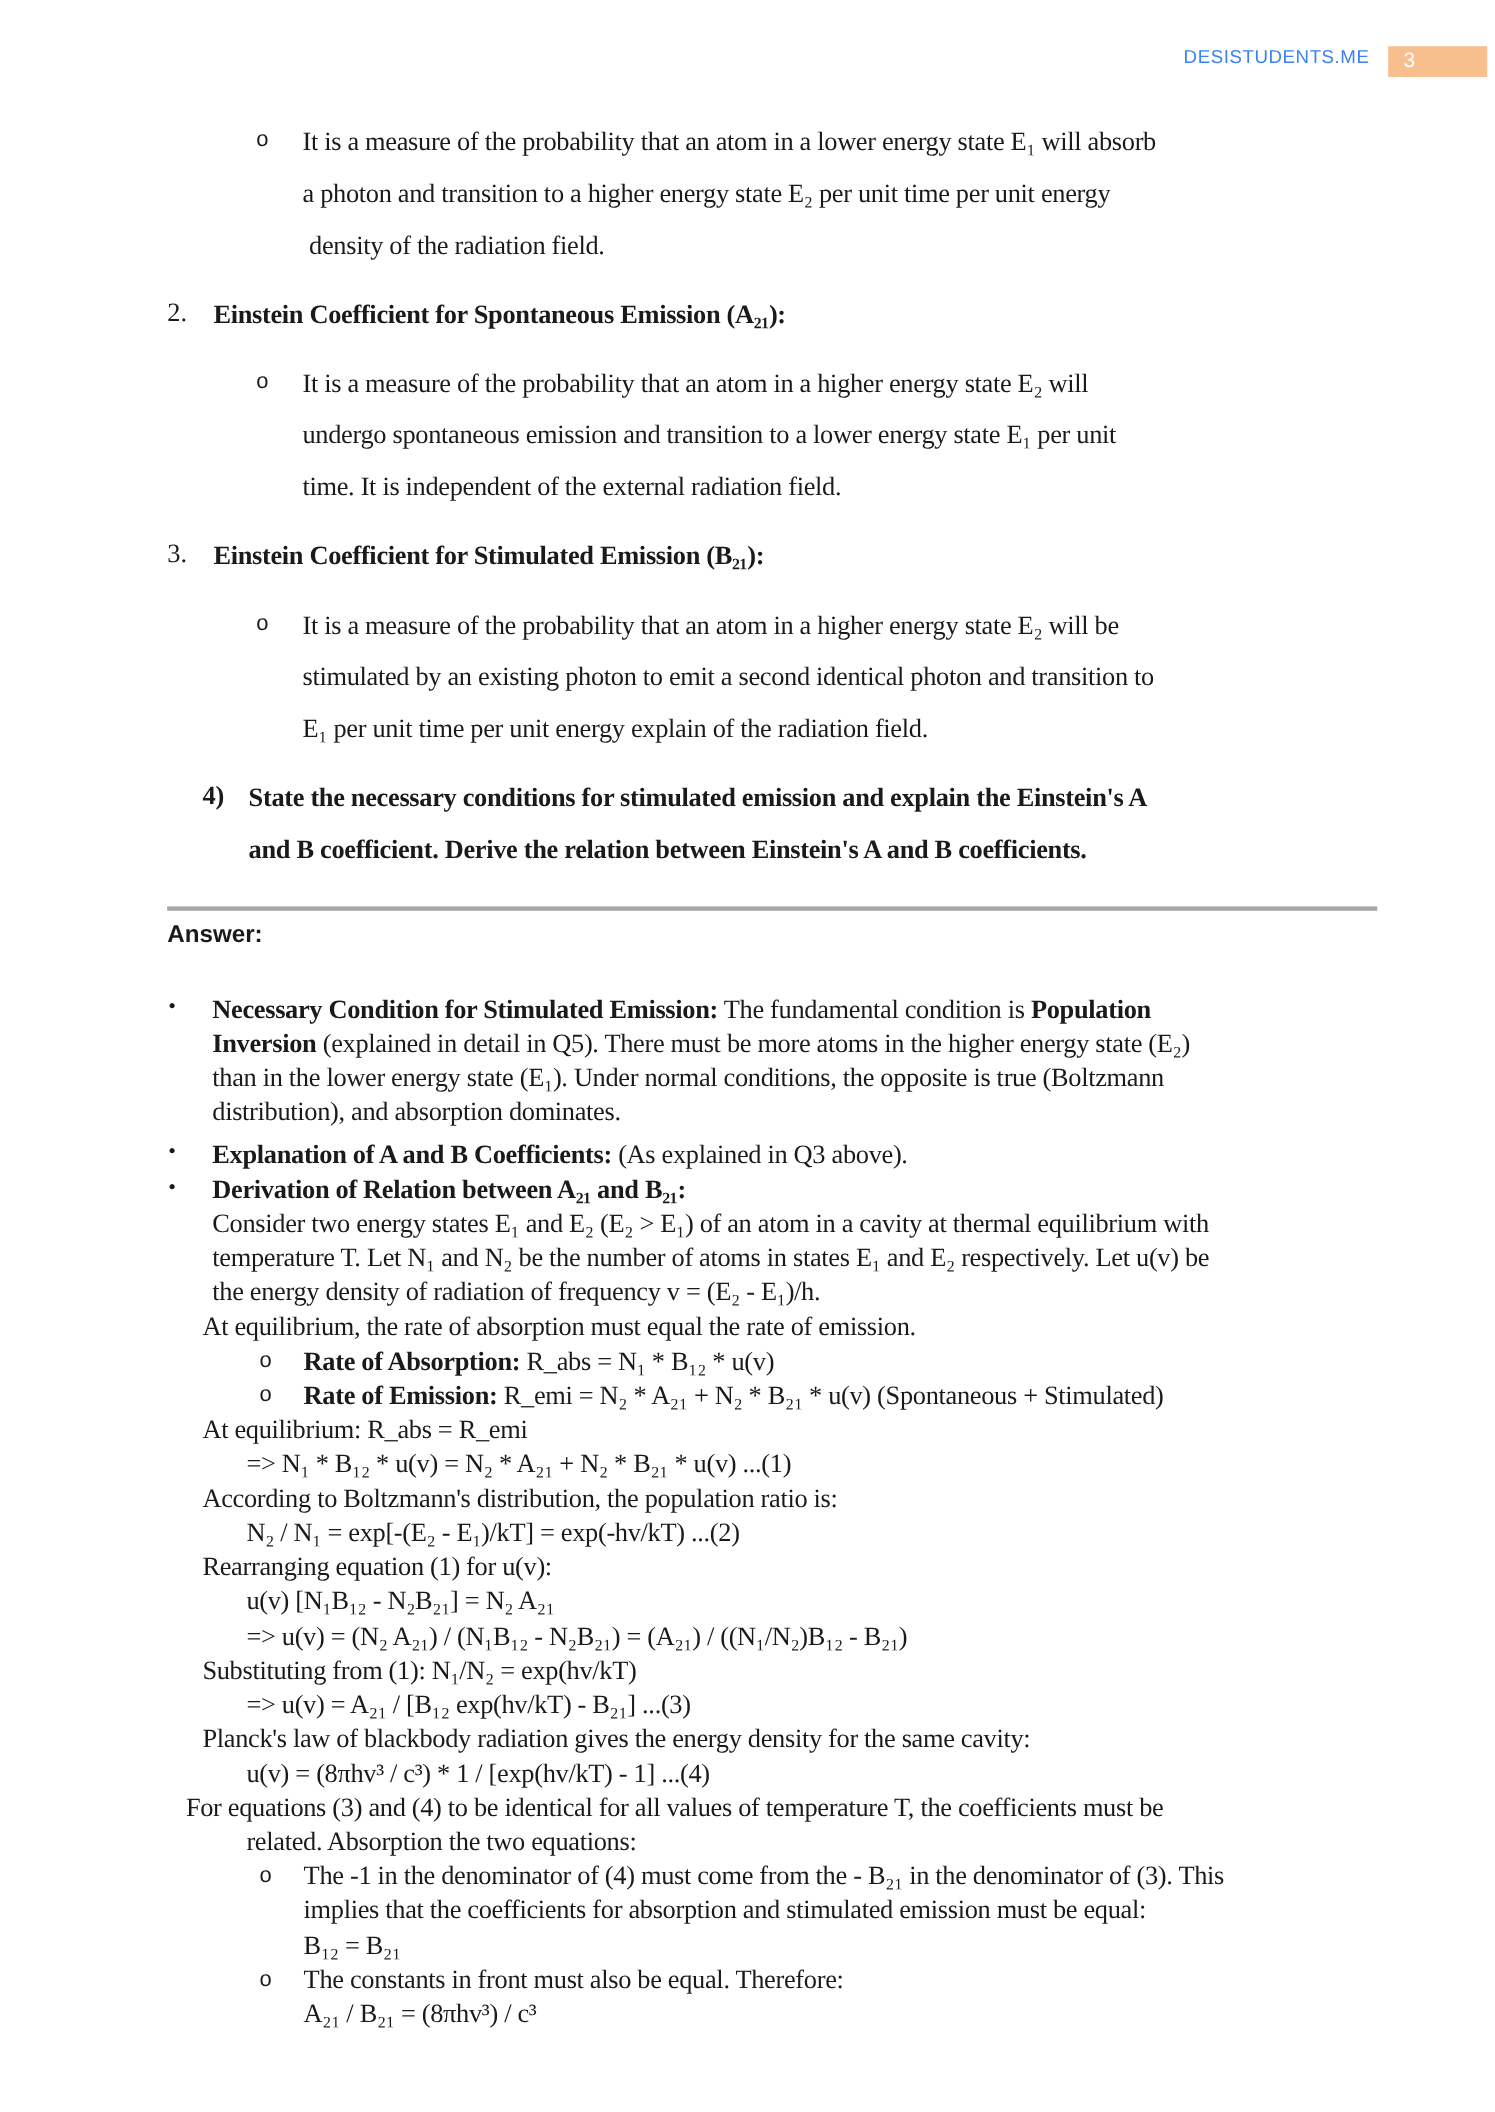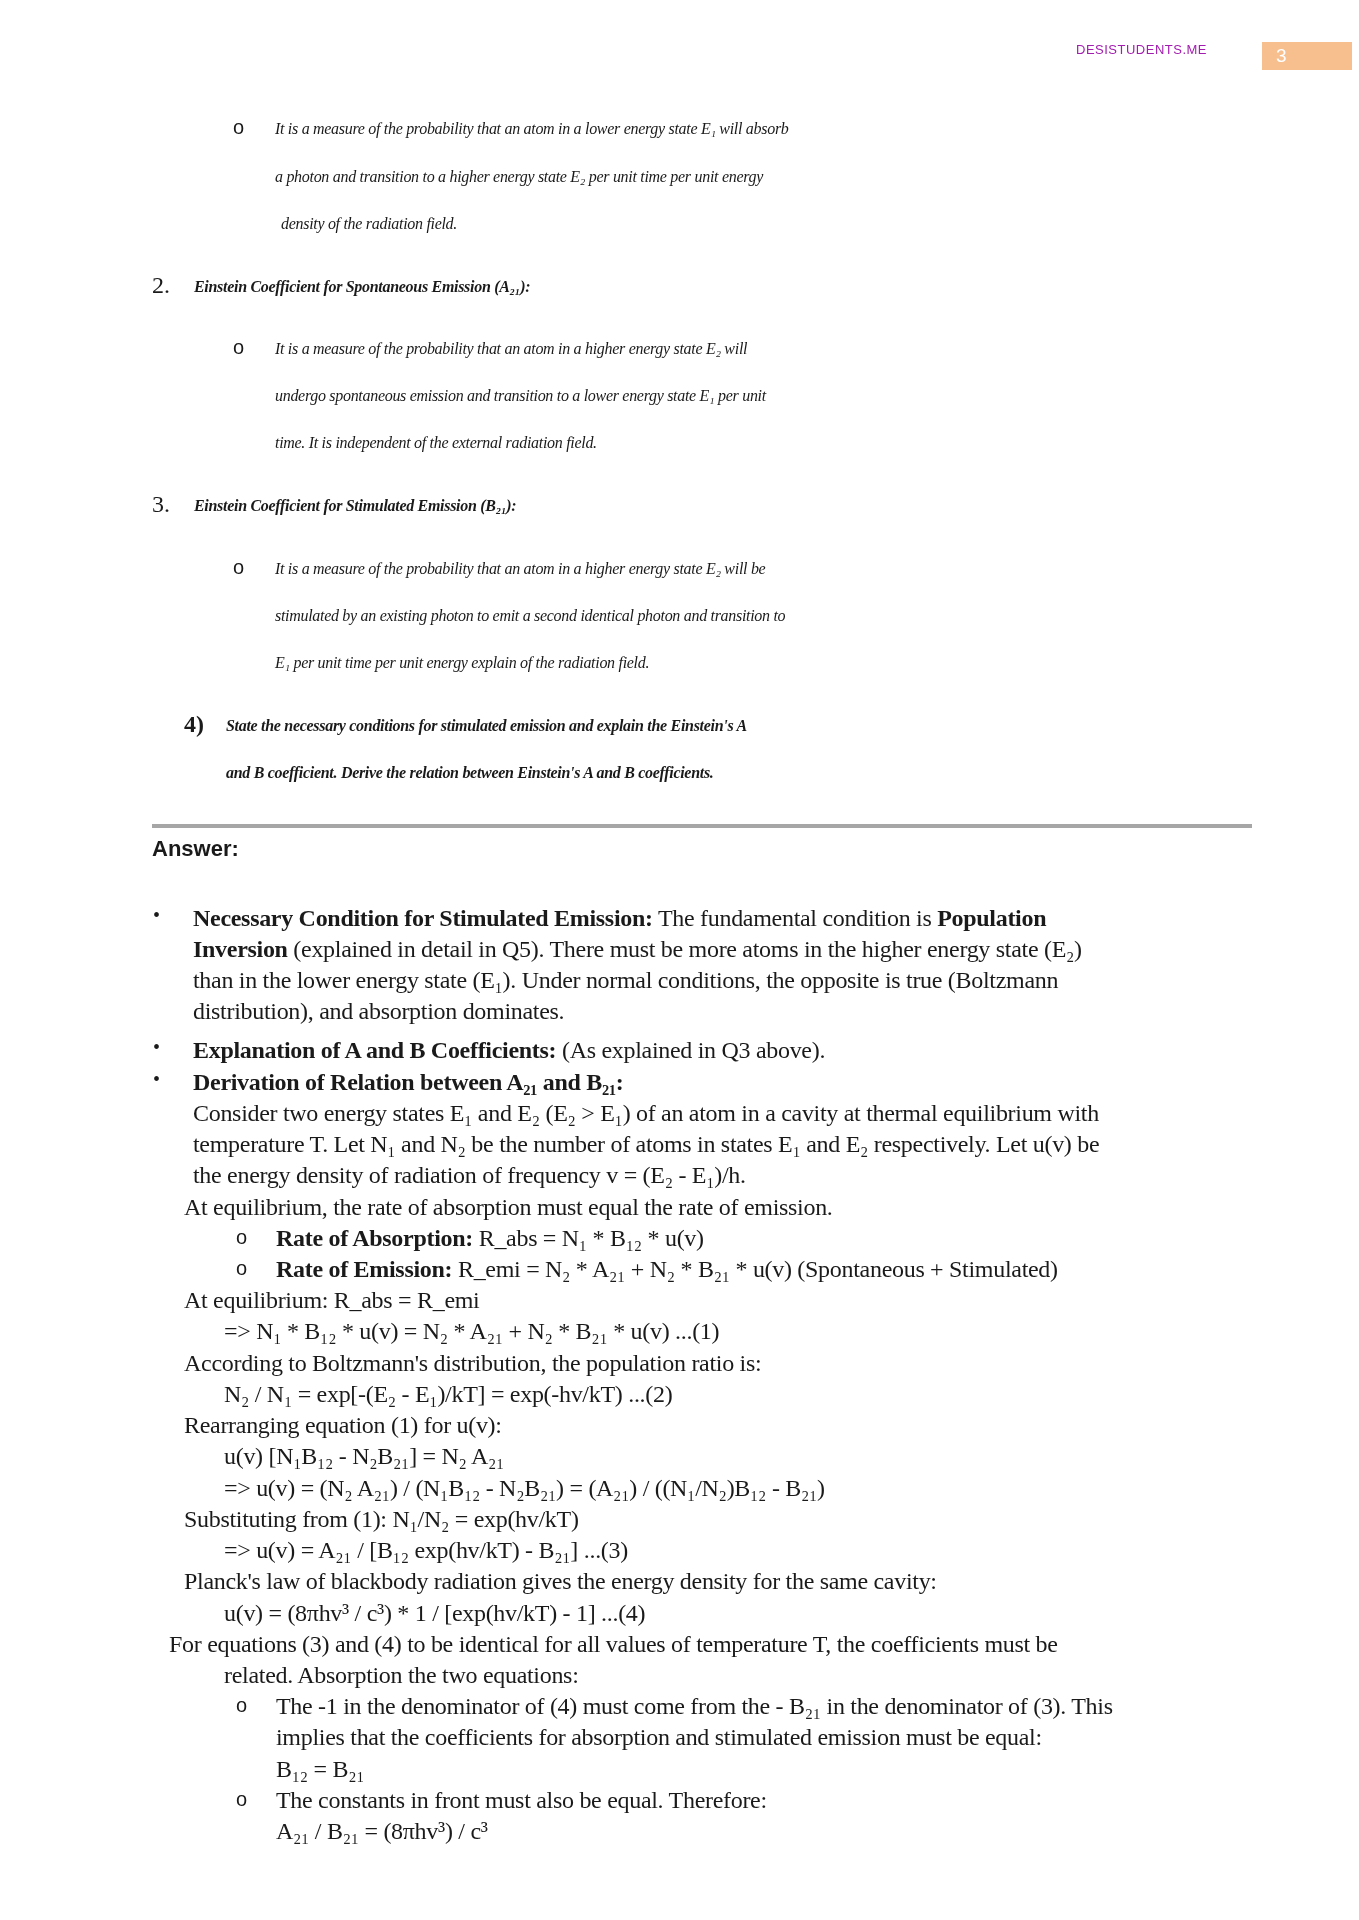--- a/index.html
+++ b/index.html
@@ -1,23 +1,23 @@
 <!DOCTYPE html>
 <html><head>
 <meta charset="utf-8">
 <style>
   html, body { margin: 0; padding: 0; background: #ffffff; }
   body { width: 1359px; height: 1920px; position: relative; overflow: hidden;
          font-family: "Liberation Serif", serif; color: #1a1a1a; }
   .header-site { position: absolute; left: 1076px; top: 42px; font-family: "Liberation Sans", sans-serif;
-                 font-size: 13px; color: #a21caf; letter-spacing: 0.5px; font-variant: small-caps; }
+                 font-size: 17px; color: #3b82f6; letter-spacing: 0.5px; font-variant: small-caps; }
   .page-num { position: absolute; left: 1262px; top: 42px; width: 90px; height: 28px; background: #f8bf8e;
               color: #ffffff; font-family: "Liberation Sans", sans-serif; font-size: 19px; padding-left: 14px;
               box-sizing: border-box; line-height: 28px; }
-  .line { position: absolute; font-size: 16px; line-height: 30px; white-space: nowrap; letter-spacing: -0.3px; font-style: italic; }
+  .line { position: absolute; font-size: 24px; line-height: 30px; white-space: nowrap; letter-spacing: -0.3px; }
   .b { font-weight: bold; }
   .circ { position: absolute; font-size: 20px; font-family: "Liberation Sans", sans-serif; }
   .num { position: absolute; font-size: 24px; }
   .rule { position: absolute; left: 152px; top: 824px; width: 1100px; height: 4px; background: #a6a6a6; }
   .answer { position: absolute; left: 152px; top: 836px; font-family: "Liberation Sans", sans-serif;
             font-weight: bold; font-size: 22px; }
   .dot { position: absolute; font-size: 20px; }
   .ans { position: absolute; font-size: 24px; line-height: 31.5px; white-space: nowrap; letter-spacing: -0.3px; }
 </style>
 </head>

